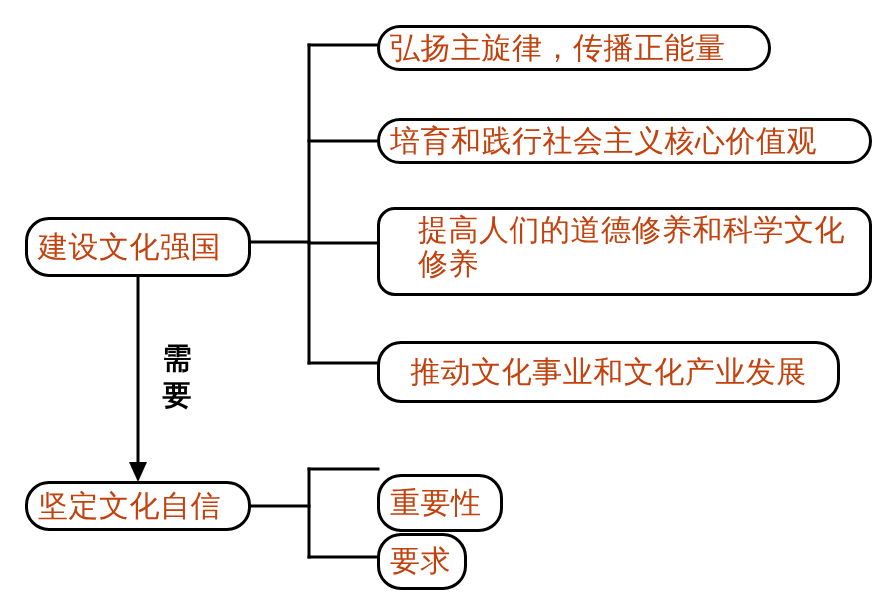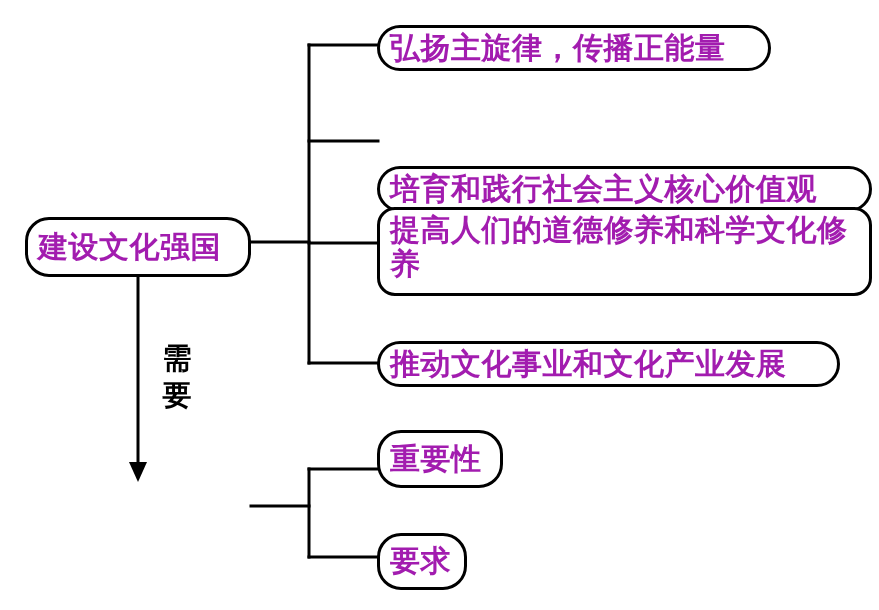--- a/index.html
+++ b/index.html
@@ -23,25 +23,25 @@
     left: 0;
     top: 0;
     width: 879px;
     height: 610px;
   }
   .node {
     position: absolute;
     box-sizing: border-box;
     border: 3px solid #000000;
     background: #ffffff;
-    color: #a21caf;
+    color: #c2410c;
     display: flex;
     align-items: center;
     justify-content: flex-start;
-    font-weight: 700;
+    font-weight: 400;
     letter-spacing: 0.5px;
     line-height: 1.14;
     white-space: pre-wrap;
   }
   .node.rounded-pill {
     border-radius: 24px;
   }
   .node.rounded-soft {
     border-radius: 18px;
   }
@@ -55,33 +55,34 @@
     left: 25px;  top: 217px;  width: 226px; height: 60px;
   }
   #node-confidence {
     left: 25px;  top: 481px;  width: 226px; height: 50px;
   }
   
   #node-c1 {
     left: 377px; top: 25px;   width: 394px; height: 46px;
   }
   #node-c2 {
-    left: 377px; top: 118px;  width: 495px; height: 46px; margin-top: 48px;
+    left: 377px; top: 118px;  width: 495px; height: 46px;
   }
   #node-c3 {
     left: 377px; top: 207px;  width: 495px; height: 89px;
     align-items: flex-start;
+    padding-left: 28px;
   }
   #node-c3 .node-text { padding-top: 3px; }
   #node-c4 {
-    left: 377px; top: 341px;  width: 463px; height: 46px;
+    left: 377px; top: 341px;  width: 463px; height: 62px; justify-content: center;
   }
   
   #node-d1 {
-    left: 377px; top: 430px;  width: 126px; height: 58px;
+    left: 377px; top: 474px;  width: 126px; height: 58px;
   }
   #node-d2 {
     left: 377px; top: 533px;  width: 90px;  height: 57px;
   }
   
   #edge-label-need {
     position: absolute;
     left: 160px;
     top: 340px;
     width: 34px;
@@ -118,20 +119,23 @@
       <line x1="309" y1="469" x2="309" y2="557"></line>
       <line x1="309" y1="469" x2="378" y2="469"></line>
       <line x1="309" y1="557" x2="378" y2="557"></line>
     </g>
   </svg>
 
   <div class="node rounded-pill" id="node-root">
     <span class="node-text">建设文化强国</span>
   </div>
 
+  <div class="node rounded-pill" id="node-confidence">
+    <span class="node-text">坚定文化自信</span>
+  </div>
 
   <div class="node rounded-pill" id="node-c1">
     <span class="node-text">弘扬主旋律，传播正能量</span>
   </div>
 
   <div class="node rounded-pill" id="node-c2">
     <span class="node-text">培育和践行社会主义核心价值观</span>
   </div>
 
   <div class="node rounded-soft" id="node-c3">

